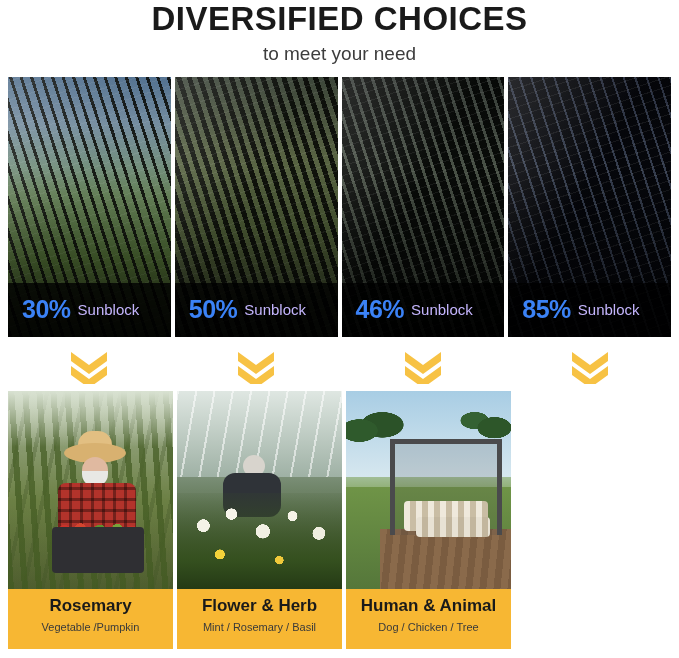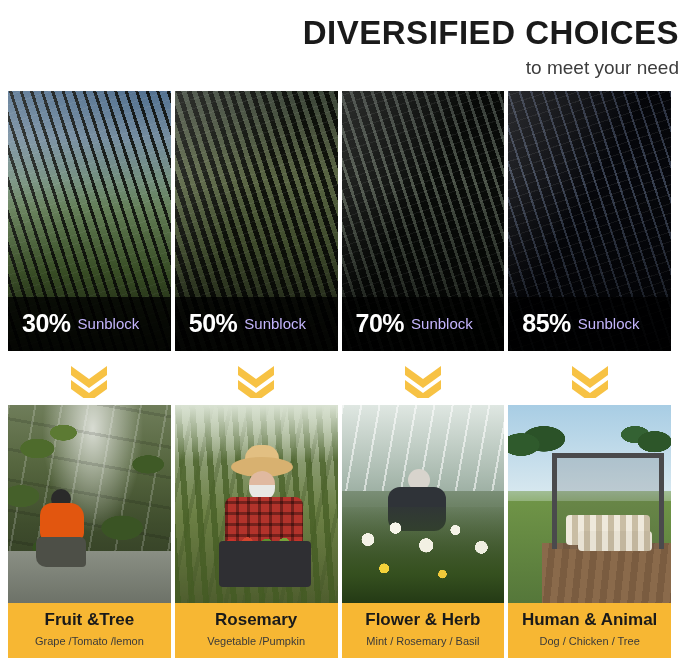--- a/index.html
+++ b/index.html
@@ -15,22 +15,22 @@
   }
   .page {
     position: relative;
     width: 679px;
     height: 658px;
     background: #ffffff;
   }
 
   
   .header {
-    text-align: right;
-    padding-top: 16px;
+    text-align: center;
+    padding-top: 2px;
   }
   .title {
     font-size: 33px;
     font-weight: bold;
     letter-spacing: 0.5px;
     color: #1a1a1a;
     line-height: 1.05;
     margin: 0;
   }
   .subtitle {
@@ -143,21 +143,21 @@
     position: absolute;
     left: 0; right: 0; bottom: 0;
     height: 54px;
     background: rgba(0,0,0,0.78);
     display: flex;
     align-items: center;
     padding-left: 14px;
     box-sizing: border-box;
   }
   .pct {
-    color: #ffffff;
+    color: #3b82f6;
     font-size: 25px;
     font-weight: bold;
     letter-spacing: -0.5px;
   }
   .sun {
     color: #c4b5fd;
     font-size: 15px;
     margin-left: 7px;
     font-weight: normal;
   }
@@ -447,21 +447,21 @@
       </div>
     </div>
 
     <div class="cell">
       <div class="mesh base70"></div>
       <div class="stripes d70"></div>
       <div class="stripes2"></div>
       <div class="sheen"></div>
       <div class="vignette"></div>
       <div class="label">
-        <span class="pct">70%</span>
+        <span class="pct">46%</span>
         <span class="sun">Sunblock</span>
       </div>
     </div>
 
     <div class="cell">
       <div class="mesh base90"></div>
       <div class="stripes d90"></div>
       <div class="stripes2"></div>
       <div class="sheen"></div>
       <div class="vignette"></div>
@@ -503,38 +503,20 @@
         <svg width="44" height="34" viewBox="0 0 44 34">
           <path d="M4 2 L22 15 L40 2 L40 11 L22 24 L4 11 Z" fill="#f7c244"></path>
           <path d="M4 16 L22 29 L40 16 L40 25 L22 38 L4 25 Z" fill="#f7c244"></path>
         </svg>
       </span>
     </div>
   </div>
 
   <div class="cards">
 
-    <div class="card">
-      <div class="photo p1">
-        <div class="photo-inner">
-          <div class="trellis"></div>
-          <div class="leaves"></div>
-          <div class="floor"></div>
-          <div class="person">
-            <div class="head"></div>
-            <div class="torso"></div>
-            <div class="legs"></div>
-          </div>
-        </div>
-      </div>
-      <div class="caption">
-        <div class="cap-title">Fruit &amp;Tree</div>
-        <div class="cap-sub">Grape /Tomato /lemon</div>
-      </div>
-    </div>
 
     <div class="card">
       <div class="photo p2">
         <div class="photo-inner">
           <div class="corn"></div>
           <div class="sky"></div>
           <div class="hat-top"></div>
           <div class="hat"></div>
           <div class="face"></div>
           <div class="beard"></div>

